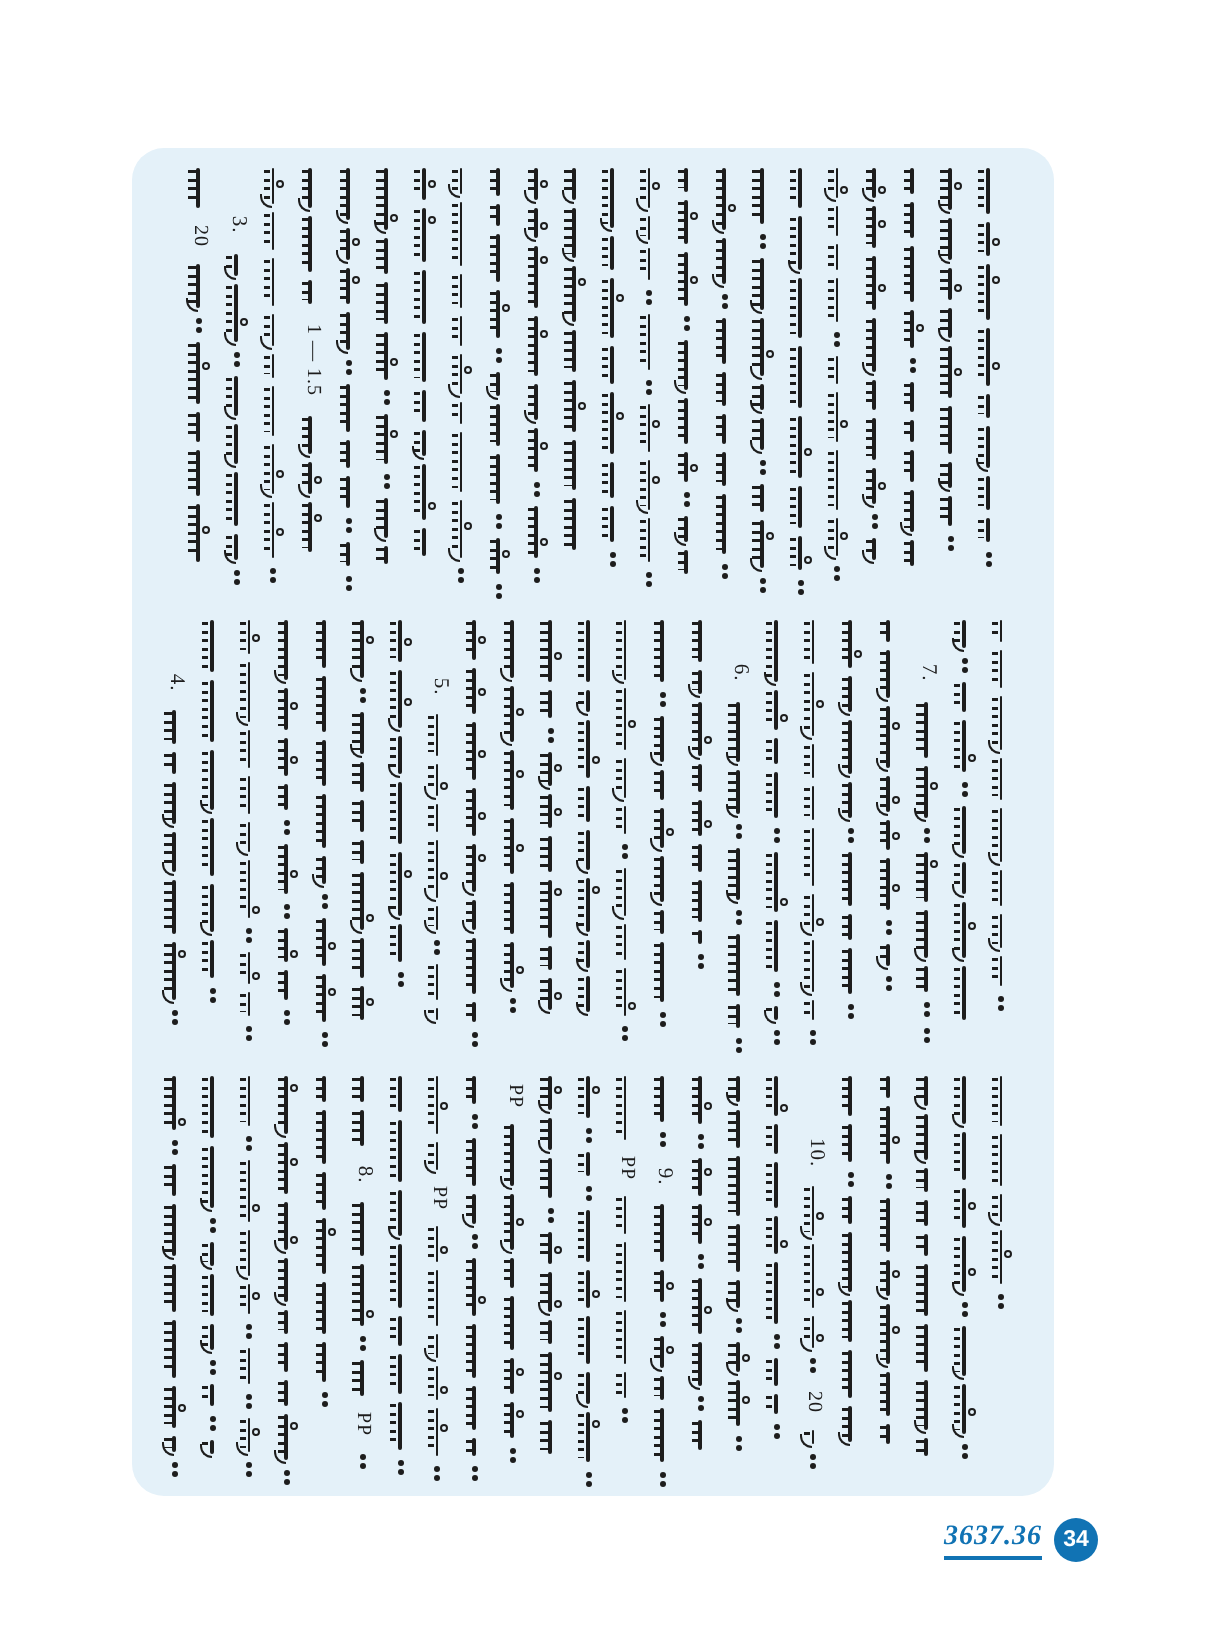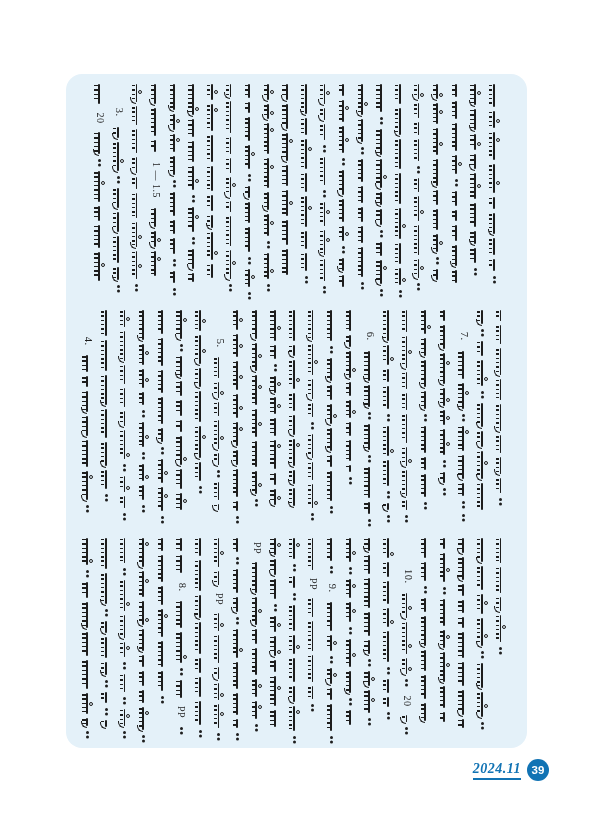--- a/index.html
+++ b/index.html
@@ -1383,18 +1383,18 @@
             <i class="tail"></i>
           </div>
           <div class="w" style="height: 26.4px;">
             <i class="dot" style="top: 10px;"></i>
           </div>
           <div class="punct"></div>
         </div>
       </div>
   </div>
   <div class="footer">
-    <span class="issue">2024.11</span>
+    <span class="issue">3637.36</span>
     <span class="page-badge">
-        <span>39</span>
+        <span>34</span>
       </span>
   </div>
 </div>
 
 </body></html>

